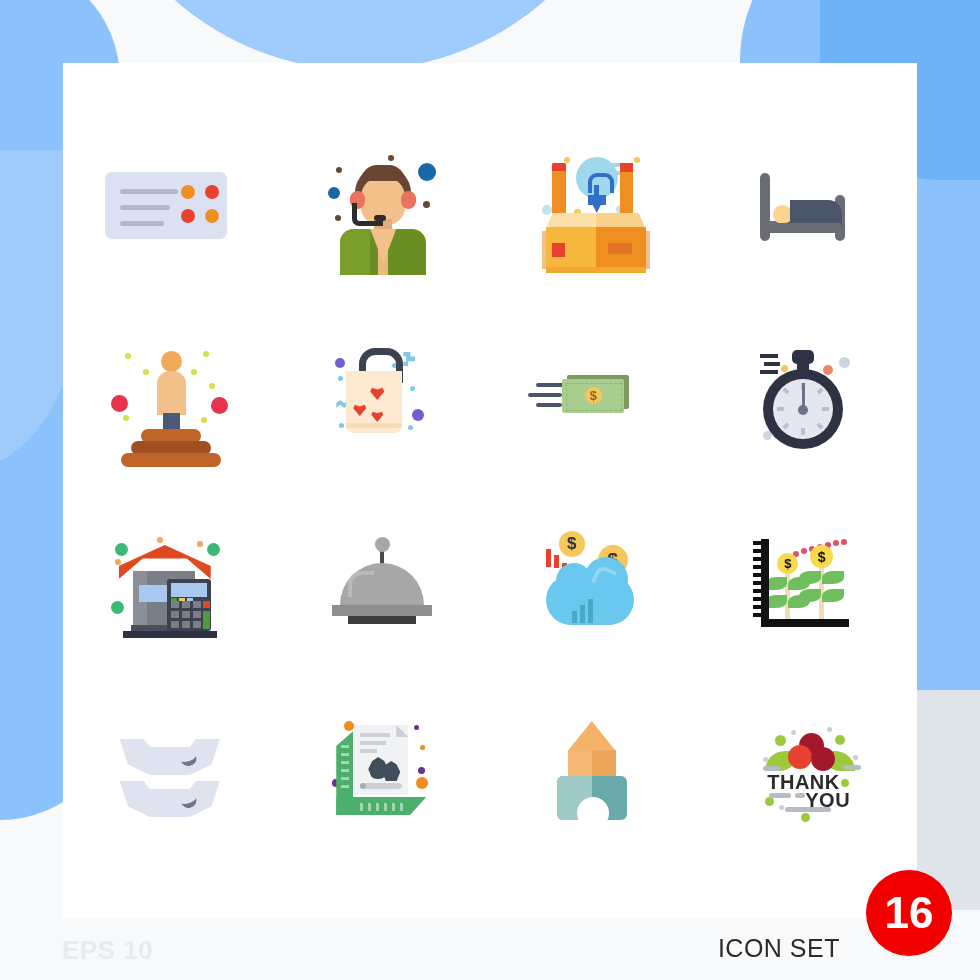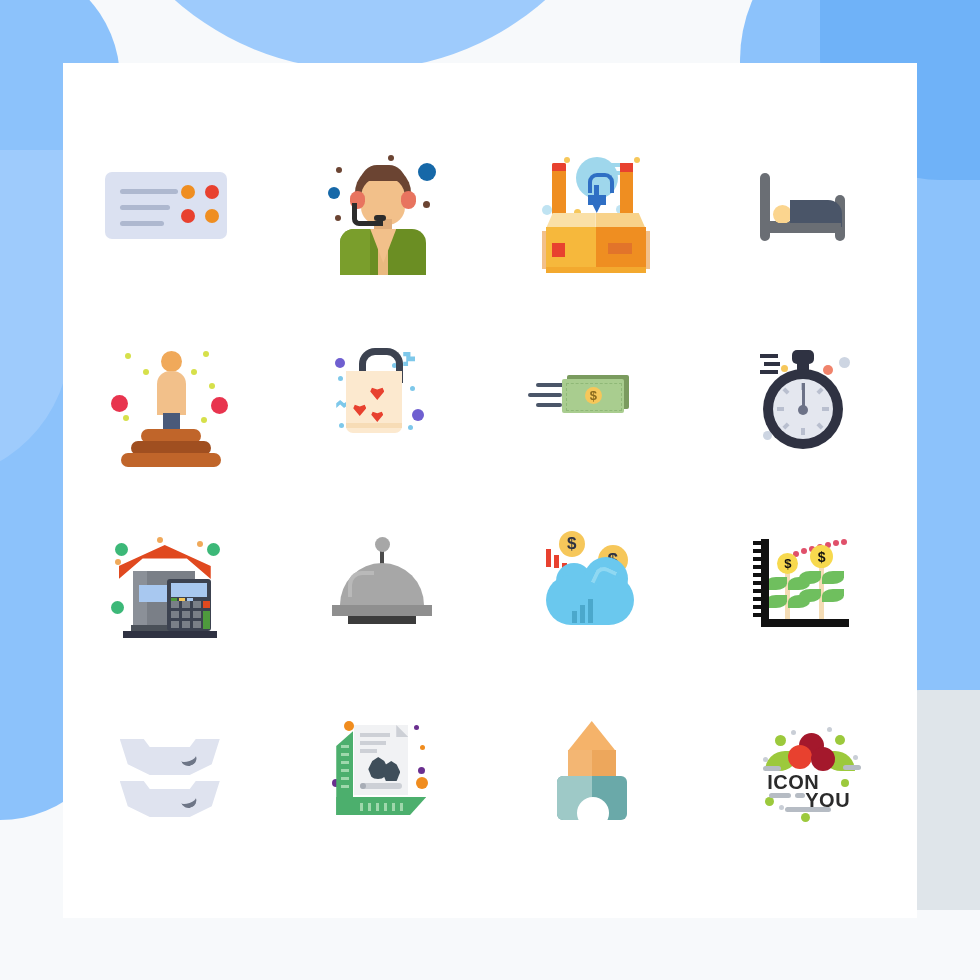--- a/index.html
+++ b/index.html
@@ -678,24 +678,29 @@
         <div class="sh dot i16-g8"></div>
         <div class="sh dot i16-g9"></div>
         <div class="sh dot i16-g10"></div>
         <div class="sh i16-lfL"></div>
         <div class="sh i16-lfR"></div>
         <div class="sh i16-b1"></div>
         <div class="sh i16-b2"></div>
         <div class="sh i16-b3"></div>
         <div class="sh i16-lineL"></div>
         <div class="sh i16-lineR"></div>
-        <div class="sh i16-t1">ICON</div>
+        <div class="sh i16-t1">THANK</div>
         <div class="sh i16-ul1"></div>
         <div class="sh i16-ul2"></div>
         <div class="sh i16-t2">YOU</div>
         <div class="sh i16-ul3"></div>
       </div>
     </div>
 
   </div>
 
+  <div class="footer">
+    <div class="eps">EPS 10</div>
+    <div class="iconset">ICON SET</div>
+    <div class="badge">16</div>
+  </div>
 
 </div>
 
 </body></html>

